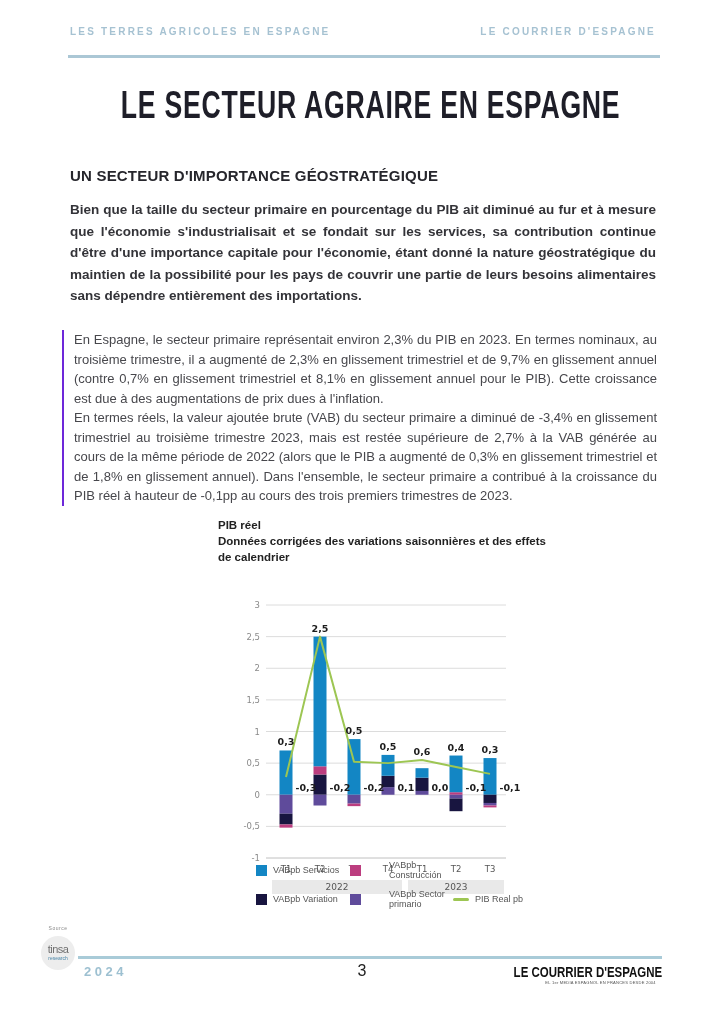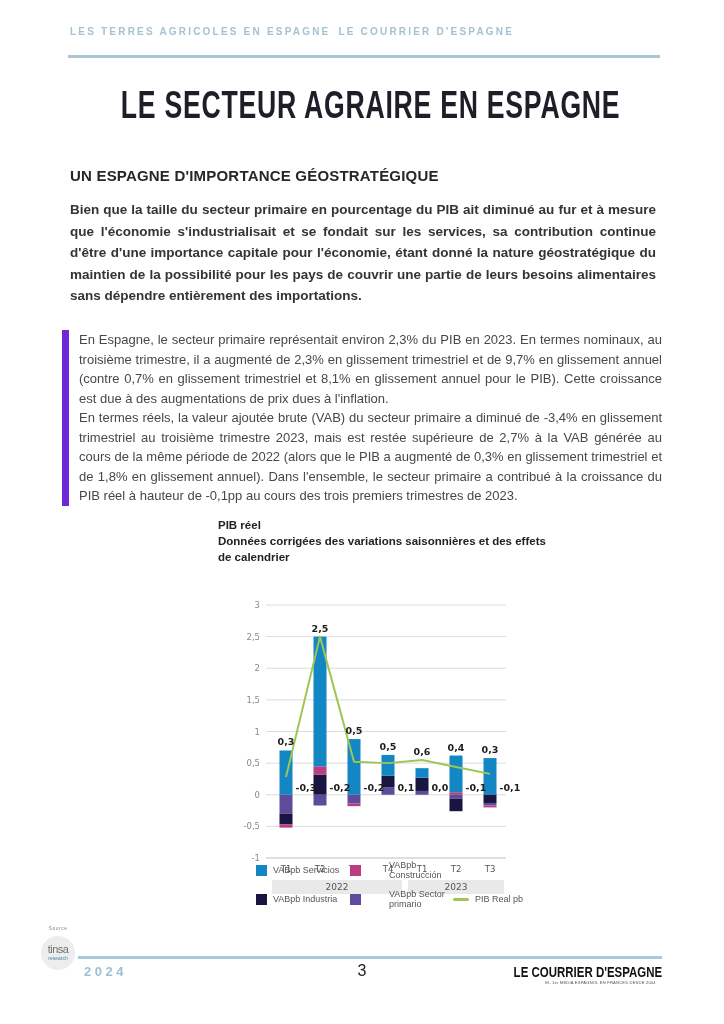--- a/index.html
+++ b/index.html
@@ -1,31 +1,31 @@
 <!DOCTYPE html>
 <html><head>
 <meta charset="utf-8">
 <style>
   html,body{margin:0;padding:0;background:#9a9a9a;}
   .page{
     position:relative;width:724px;height:1024px;margin:0 auto;background:#ffffff;
     font-family:"Liberation Sans",sans-serif;overflow:hidden;
   }
   
-  .header{position:absolute;top:26px;left:70px;width:586px;display:flex;justify-content:flex-start;gap:8px;}
+  .header{position:absolute;top:26px;left:70px;width:586px;display:flex;justify-content:space-between;gap:8px;}
   .header span{font-size:10px;font-weight:bold;letter-spacing:2.2px;color:#a6c2d2;}
   .header-rule{position:absolute;top:55px;left:68px;width:592px;height:3px;background:#abc7d5;}
   
   .title{position:absolute;top:84px;left:0;width:724px;text-align:center;color:#1e1e28;padding-left:9px;}
   .title span{display:inline-block;font-size:36px;font-weight:bold;letter-spacing:1px;transform:scale(0.74,1.08);transform-origin:center;}
   
   .section-heading{position:absolute;top:167px;left:70px;font-size:15px;font-weight:bold;color:#26262c;letter-spacing:0.2px;}
   .lead{position:absolute;top:199px;left:70px;width:586px;font-size:13.5px;font-weight:bold;line-height:1.6;text-align:justify;color:#333338;}
   
-  .body-block{position:absolute;top:330px;left:62px;width:583px;border-left:7px solid #6d28d9;padding-left:10px;}
+  .body-block{position:absolute;top:330px;left:62px;width:583px;border-left:2px solid #6d28d9;padding-left:10px;}
   .body-block p{margin:0;font-size:13px;line-height:1.5;text-align:justify;color:#47474c;}
   
   .chart-title{position:absolute;top:517px;left:218px;font-size:11.5px;font-weight:bold;color:#222;line-height:1.4;}
   .chart-svg{position:absolute;top:598px;left:238px;}
   .chart-svg text{font-family:"DejaVu Sans",sans-serif;}
   .chart-legend{position:absolute;top:860px;left:256px;}
   .legend-row{display:flex;align-items:center;margin-bottom:9px;}
   .legend-item{display:flex;align-items:center;gap:6px;width:94px;}
   .legend-item:nth-child(2){width:103px;gap:28px;}
   .legend-item:nth-child(3){width:auto;}
@@ -54,21 +54,21 @@
   <div class="header">
     <span>LES TERRES AGRICOLES EN ESPAGNE</span>
     <span>LE COURRIER D'ESPAGNE</span>
   </div>
   <div class="header-rule"></div>
 
   <div class="title">
     <span>LE SECTEUR AGRAIRE EN ESPAGNE</span>
   </div>
 
-  <div class="section-heading">UN ESPAGNE D'IMPORTANCE GÉOSTRATÉGIQUE</div>
+  <div class="section-heading">UN SECTEUR D'IMPORTANCE GÉOSTRATÉGIQUE</div>
 
   <div class="lead">Bien que la taille du secteur primaire en pourcentage du PIB ait diminué au fur et à mesure que l'économie s'industrialisait et se fondait sur les services, sa contribution continue d'être d'une importance capitale pour l'économie, étant donné la nature géostratégique du maintien de la possibilité pour les pays de couvrir une partie de leurs besoins alimentaires sans dépendre entièrement des importations.</div>
 
   <div class="body-block">
     <p>En Espagne, le secteur primaire représentait environ 2,3% du PIB en 2023. En termes nominaux, au troisième trimestre, il a augmenté de 2,3% en glissement trimestriel et de 9,7% en glissement annuel (contre 0,7% en glissement trimestriel et 8,1% en glissement annuel pour le PIB). Cette croissance est due à des augmentations de prix dues à l'inflation.</p>
     <p>En termes réels, la valeur ajoutée brute (VAB) du secteur primaire a diminué de -3,4% en glissement trimestriel au troisième trimestre 2023, mais est restée supérieure de 2,7% à la VAB générée au cours de la même période de 2022 (alors que le PIB a augmenté de 0,3% en glissement trimestriel et de 1,8% en glissement annuel). Dans l'ensemble, le secteur primaire a contribué à la croissance du PIB réel à hauteur de -0,1pp au cours des trois premiers trimestres de 2023.</p>
   </div>
 
   <div class="chart-title">
     <div>PIB réel</div>
@@ -155,21 +155,21 @@
           <span class="legend-label">VABpb Servicios</span>
         </div>
         <div class="legend-item">
           <span class="legend-swatch" style="background: rgb(188, 61, 127);"></span>
           <span class="legend-label">VABpb Construcción</span>
         </div>
       </div>
       <div class="legend-row">
         <div class="legend-item">
           <span class="legend-swatch" style="background: rgb(24, 21, 64);"></span>
-          <span class="legend-label">VABpb Industria</span>
+          <span class="legend-label">VABpb Variation</span>
         </div>
         <div class="legend-item">
           <span class="legend-swatch" style="background: rgb(95, 75, 155);"></span>
           <span class="legend-label">VABpb Sector primario</span>
         </div>
         <div class="legend-item">
           <span class="legend-line" style="background: rgb(157, 198, 83);"></span>
           <span class="legend-label">PIB Real pb</span>
         </div>
       </div>

